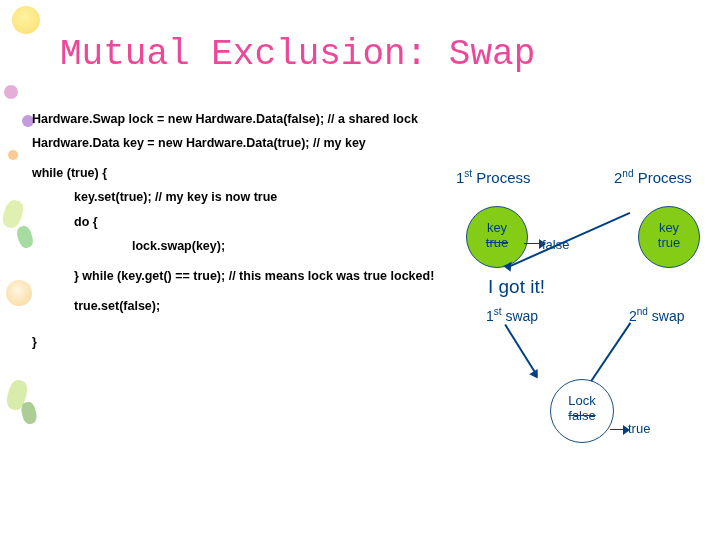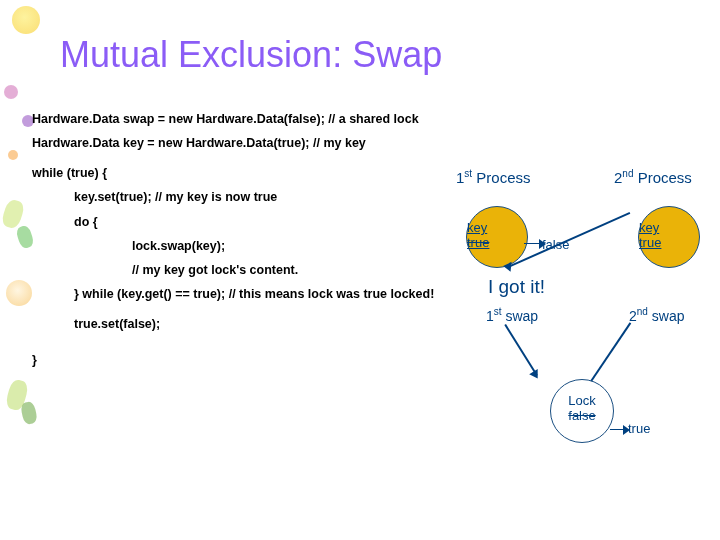--- a/index.html
+++ b/index.html
@@ -26,23 +26,23 @@
   .d5 { left: 4px;  top: 200px; width: 18px; height: 28px; border-radius: 40%; background: #c9e36f; transform: rotate(18deg); }
   .d6 { left: 18px; top: 226px; width: 14px; height: 22px; border-radius: 40%; background: #5fbf54; transform: rotate(-18deg); }
   .d7 { left: 6px;  top: 280px; width: 26px; height: 26px; background: radial-gradient(circle at 45% 40%, #ffeec8, #f4b440); }
   .d8 { left: 8px;  top: 380px; width: 18px; height: 30px; border-radius: 40%; background: #bcdc68; transform: rotate(15deg); }
   .d9 { left: 22px; top: 402px; width: 14px; height: 22px; border-radius: 40%; background: #68a53f; transform: rotate(-12deg); }
 
   .title {
     position: absolute;
     top: 34px;
     left: 60px;
-    font-family: Liberation Sans, sans-serif;
+    font-family: Liberation Mono, monospace;
     font-size: 36px;
-    color: #8b5cf6;
+    color: #ec4899;
   }
 
   .code {
     position: absolute;
     top: 110px;
     left: 32px;
     width: 410px;
     font-family: Arial, Helvetica, sans-serif;
     font-size: 12.5px;
     font-weight: 700;
@@ -64,24 +64,23 @@
   .plabel { position: absolute; top: 0; font-size: 15px; white-space: nowrap; }
   .p1 { left: 8px; }
   .p2 { left: 166px; }
   .sup { font-size: 10px; vertical-align: super; }
   .keycircle {
     position: absolute;
     width: 62px;
     height: 62px;
     border: 1.5px solid #1a4f82;
     border-radius: 50%;
-    background: #eab308;
+    background: #84cc16;
     box-sizing: border-box;
-    text-align: left;
-    text-decoration: underline;
+    text-align: center;
   }
   .keycircle .kline1 { margin-top: 13px; font-size: 13px; }
   .keycircle .kline2 { font-size: 13px; }
   .kc1 { left: 18px;  top: 38px; }
   .kc2 { left: 190px; top: 38px; }
   .falseword { position: absolute; left: 94px; top: 69px; font-size: 13px; color: #004080; }
   .strike { text-decoration: line-through; }
   .gotit  { position: absolute; left: 40px; top: 108px; font-size: 19px; }
   .swap1  { position: absolute; left: 38px; top: 138px; font-size: 14px; text-align: center; }
   .swap2  { position: absolute; left: 181px; top: 138px; font-size: 14px; }
@@ -142,34 +141,33 @@
 <div class="deco d4"></div>
 <div class="deco d5"></div>
 <div class="deco d6"></div>
 <div class="deco d7"></div>
 <div class="deco d8"></div>
 <div class="deco d9"></div>
 
 <div class="title">Mutual Exclusion: Swap</div>
 
 <div class="code">
-  <div>Hardware.Data swap = new Hardware.Data(false); // a shared lock</div>
+  <div>Hardware.Swap lock = new Hardware.Data(false); // a shared lock</div>
   <div class="gap"></div>
   <div>Hardware.Data key = new Hardware.Data(true);  // my key</div>
   <div class="gap"></div>
     <div class="gap"></div>
   <div>while (true) {</div>
   <div class="gap"></div>
   <div class="ind1">key.set(true); // my key is now true</div>
   <div class="gap"></div>
   <div class="ind1">do {</div>
   <div class="gap"></div>
   <div class="ind2">lock.swap(key);</div>
   <div class="gap"></div>
-  <div class="ind2">// my key got lock's content.</div>
   <div class="gap"></div>
   <div class="ind1">} while (key.get() == true); // this means lock was true locked!</div>
   <div class="gap"></div>
   <div class="gap"></div>
   <div class="ind1">true.set(false);</div>
   <div class="gap"></div>
   <div class="gap"></div>
     <div class="gap"></div>
   <div>}</div>
 </div>

